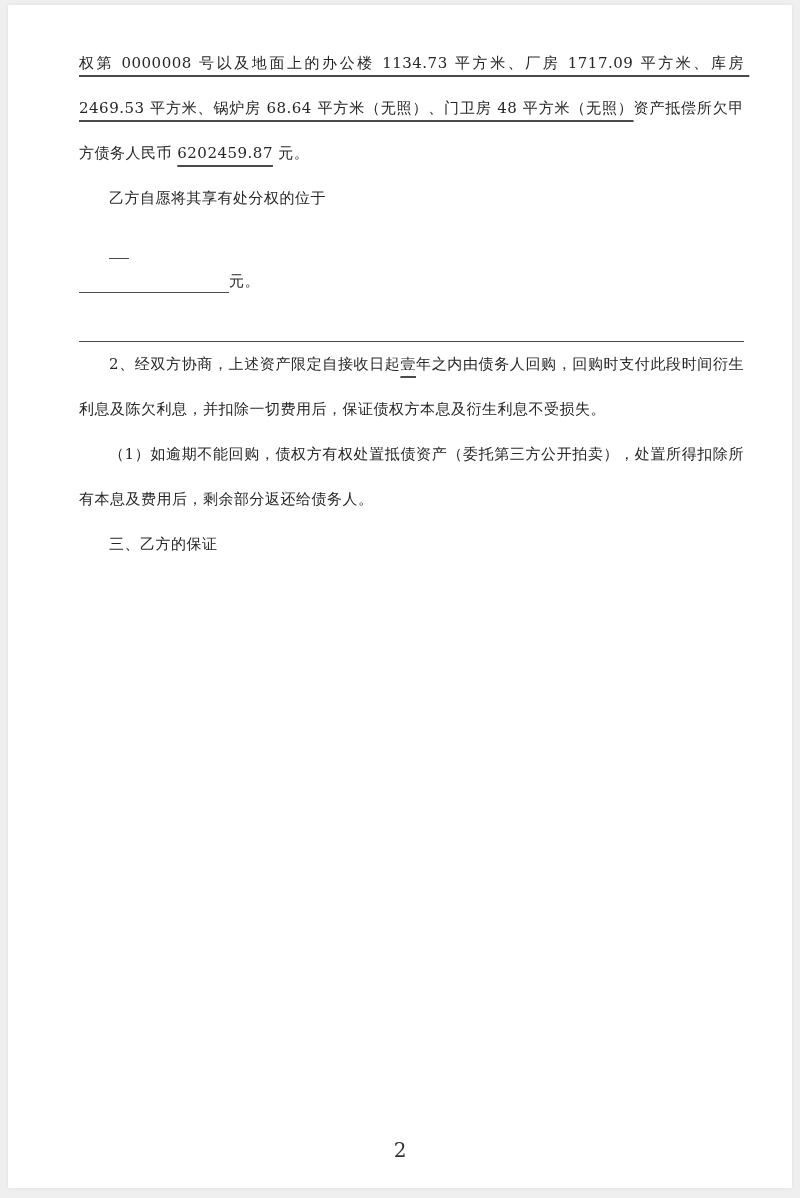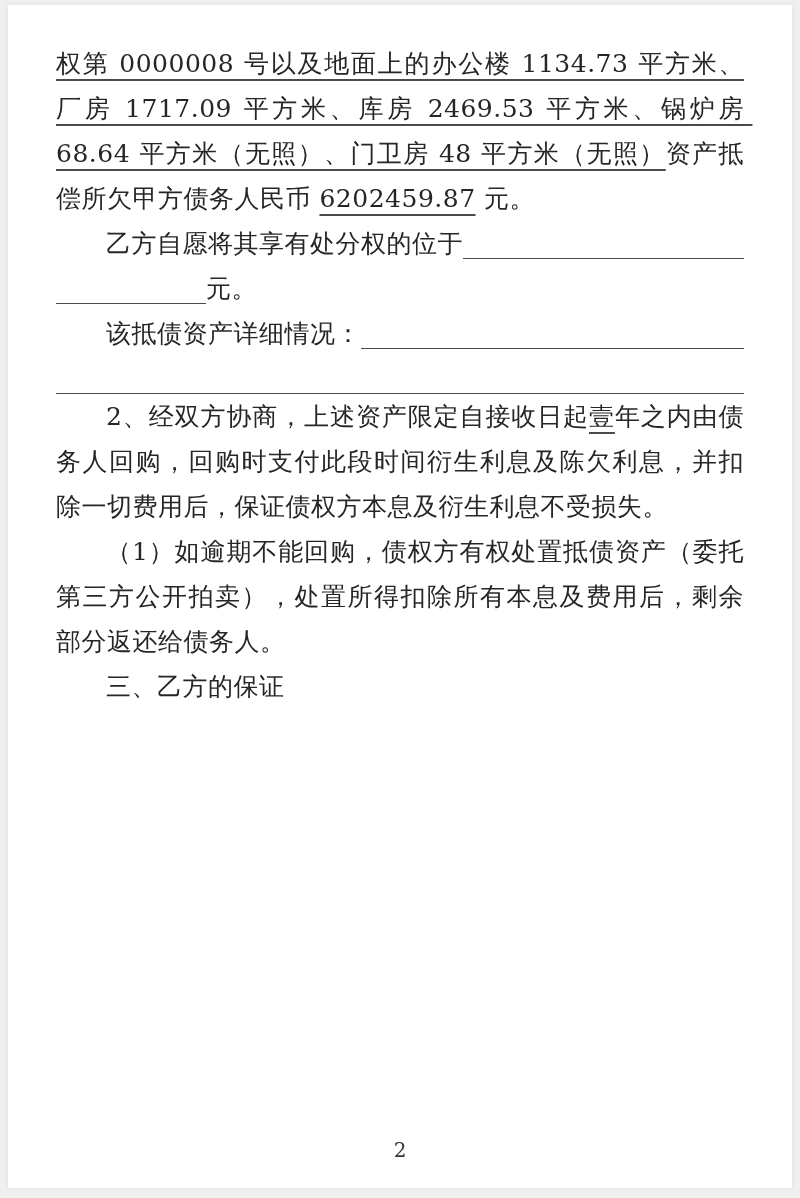--- a/index.html
+++ b/index.html
@@ -22,37 +22,37 @@
     left: 8px;
     right: 8px;
     top: 5px;
     bottom: 10px;
     background: #ffffff;
     box-shadow: 0 0 4px rgba(0,0,0,0.07);
     overflow: hidden;
   }
 
   .content {
-    padding: 36px 48px 0 48px;
-    font-size: 25px;
+    padding: 36px 48px 0 71px;
+    font-size: 15px;
     line-height: 45px;
     color: #262626;
     letter-spacing: 0.5px;
   }
 
   
   .line.flow { text-align: justify; }
   .line.flow.indent { text-indent: 2em; }
 
   
   .line.fill-line {
     display: flex;
     align-items: flex-start;
   }
-  .line.fill-line.indent { padding-left: 2em; }
+  .line.fill-line.indent { padding-left: 2em; flex-direction: column; }
 
   .seg { white-space: pre-wrap; }
 
   .u {
     text-decoration: underline;
     text-decoration-thickness: 1.5px;
     text-underline-offset: 7px;
     text-decoration-color: var(--ul-color);
   }
 
@@ -87,24 +87,20 @@
 
 <div class="stage">
   <div class="paper">
     <div class="content">
         <div class="line flow"><span class="seg u">权第 0000008 号以及地面上的办公楼 1134.73 平方米、厂房 1717.09 平方米、库房 2469.53 平方米、锅炉房 68.64 平方米（无照）、门卫房 48 平方米（无照）</span><span class="seg">资产抵偿所欠甲方债务人民币 </span><span class="seg u">6202459.87</span><span class="seg"> 元。</span></div>
         <div class="line fill-line indent">
           <span class="seg">乙方自愿将其享有处分权的位于</span>
           <span class="fill"></span>
         </div>
         <div class="line flow"><span class="blank" style="width: 150px;"></span><span class="seg">元。</span></div>
-        <div class="line fill-line indent">
-          <span class="seg">该抵债资产详细情况：</span>
-          <span class="fill"></span>
-        </div>
         <div class="line fill-line">
           <span class="fill"></span>
         </div>
         <div class="line flow indent"><span class="seg">2、经双方协商，上述资产限定自接收日起</span><span class="seg u">壹</span><span class="seg">年之内由债务人回购，回购时支付此段时间衍生利息及陈欠利息，并扣除一切费用后，保证债权方本息及衍生利息不受损失。</span></div>
         <div class="line flow indent"><span class="seg">（1）如逾期不能回购，债权方有权处置抵债资产（委托第三方公开拍卖），处置所得扣除所有本息及费用后，剩余部分返还给债务人。</span></div>
         <div class="line flow indent"><span class="seg">三、乙方的保证</span></div>
       </div>
     <div class="page-number">2</div>
   </div>
 </div>

